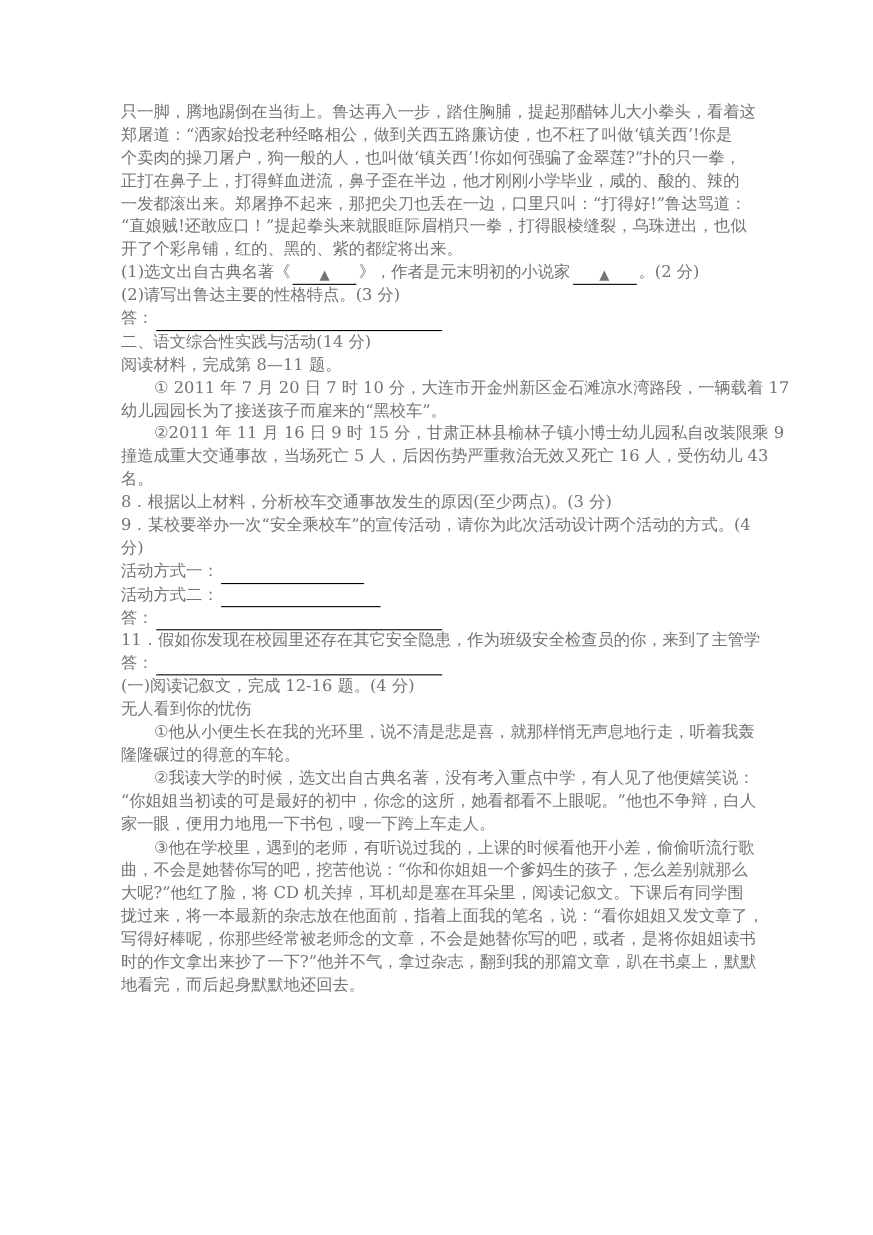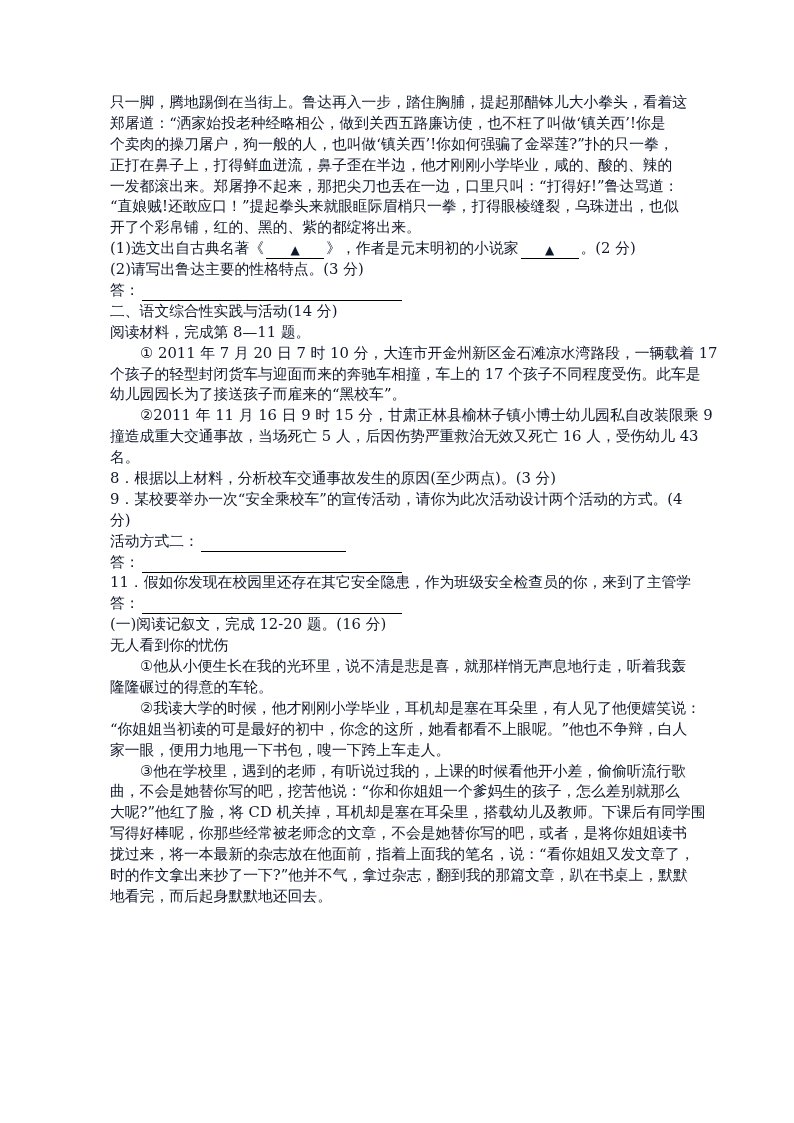--- a/index.html
+++ b/index.html
@@ -37,53 +37,53 @@
     line-height: 14px;
     vertical-align: bottom;
     text-align: center;
     font-size: 12px;
     margin: 0 2px;
   }
 </style>
 </head>
 <body>
 
-<div class="page" id="page" style="background: rgb(255, 255, 255); color: #0f172a;">
+<div class="page" id="page" style="background: rgb(255, 255, 255); color: #737373;">
     <div class="line"><span class="run">只一脚，腾地踢倒在当街上。鲁达再入一步，踏住胸脯，提起那醋钵儿大小拳头，看着这</span></div>
     <div class="line"><span class="run">郑屠道：“洒家始投老种经略相公，做到关西五路廉访使，也不枉了叫做‘镇关西’!你是</span></div>
     <div class="line"><span class="run">个卖肉的操刀屠户，狗一般的人，也叫做‘镇关西’!你如何强骗了金翠莲?”扑的只一拳，</span></div>
     <div class="line"><span class="run">正打在鼻子上，打得鲜血迸流，鼻子歪在半边，他才刚刚小学毕业，咸的、酸的、辣的</span></div>
     <div class="line"><span class="run">一发都滚出来。郑屠挣不起来，那把尖刀也丢在一边，口里只叫：“打得好!”鲁达骂道：</span></div>
     <div class="line"><span class="run">“直娘贼!还敢应口！”提起拳头来就眼眶际眉梢只一拳，打得眼棱缝裂，乌珠迸出，也似</span></div>
     <div class="line"><span class="run">开了个彩帛铺，红的、黑的、紫的都绽将出来。</span></div>
     <div class="line"><span class="run">(1)选文出自古典名著《</span><span class="blank" style="width: 58px;">▲</span><span class="run">》，作者是元末明初的小说家</span><span class="blank" style="width: 58px;">▲</span><span class="run">。(2 分)</span></div>
     <div class="line"><span class="run">(2)请写出鲁达主要的性格特点。(3 分)</span></div>
     <div class="line"><span class="run">答：</span><span class="blank" style="width: 260px;"></span></div>
     <div class="line"><span class="run">二、语文综合性实践与活动(14 分)</span></div>
     <div class="line"><span class="run">阅读材料，完成第 8—11 题。</span></div>
     <div class="line indent"><span class="run">①  2011 年 7 月 20 日 7 时 10 分，大连市开金州新区金石滩凉水湾路段，一辆载着 17</span></div>
-    <div class="line"><span class="run">个孩子的轻型封闭货车与迎面而来的奔驰车相撞，车上的 17 个孩子不同程度受伤。此车是</span></div>
     <div class="line"><span class="run">幼儿园园长为了接送孩子而雇来的“黑校车”。</span></div>
     <div class="line indent"><span class="run">②2011 年 11 月 16 日 9 时 15 分，甘肃正林县榆林子镇小博士幼儿园私自改装限乘 9</span></div>
     <div class="line"><span class="run">撞造成重大交通事故，当场死亡 5 人，后因伤势严重救治无效又死亡 16 人，受伤幼儿 43</span></div>
     <div class="line"><span class="run">名。</span></div>
     <div class="line"><span class="run">8．根据以上材料，分析校车交通事故发生的原因(至少两点)。(3 分)</span></div>
     <div class="line"><span class="run">9．某校要举办一次“安全乘校车”的宣传活动，请你为此次活动设计两个活动的方式。(4</span></div>
     <div class="line"><span class="run">分)</span></div>
+    <div class="line"><span class="run">活动方式一：</span><span class="blank" style="width: 130px;"></span></div>
     <div class="line"><span class="run">活动方式二：</span><span class="blank" style="width: 145px;"></span></div>
     <div class="line"><span class="run">答：</span><span class="blank" style="width: 260px;"></span></div>
     <div class="line"><span class="run">11．假如你发现在校园里还存在其它安全隐患，作为班级安全检查员的你，来到了主管学</span></div>
     <div class="line"><span class="run">答：</span><span class="blank" style="width: 260px;"></span></div>
-    <div class="line"><span class="run">(一)阅读记叙文，完成 12-20 题。(16 分)</span></div>
+    <div class="line"><span class="run">(一)阅读记叙文，完成 12-16 题。(4 分)</span></div>
     <div class="line"><span class="run">无人看到你的忧伤</span></div>
     <div class="line indent"><span class="run">①他从小便生长在我的光环里，说不清是悲是喜，就那样悄无声息地行走，听着我轰</span></div>
     <div class="line"><span class="run">隆隆碾过的得意的车轮。</span></div>
-    <div class="line indent"><span class="run">②我读大学的时候，他才刚刚小学毕业，耳机却是塞在耳朵里，有人见了他便嬉笑说：</span></div>
+    <div class="line indent"><span class="run">②我读大学的时候，选文出自古典名著，没有考入重点中学，有人见了他便嬉笑说：</span></div>
     <div class="line"><span class="run">“你姐姐当初读的可是最好的初中，你念的这所，她看都看不上眼呢。”他也不争辩，白人</span></div>
     <div class="line"><span class="run">家一眼，便用力地甩一下书包，嗖一下跨上车走人。</span></div>
     <div class="line indent"><span class="run">③他在学校里，遇到的老师，有听说过我的，上课的时候看他开小差，偷偷听流行歌</span></div>
     <div class="line"><span class="run">曲，不会是她替你写的吧，挖苦他说：“你和你姐姐一个爹妈生的孩子，怎么差别就那么</span></div>
-    <div class="line"><span class="run">大呢?”他红了脸，将 CD 机关掉，耳机却是塞在耳朵里，搭载幼儿及教师。下课后有同学围</span></div>
+    <div class="line"><span class="run">大呢?”他红了脸，将 CD 机关掉，耳机却是塞在耳朵里，阅读记叙文。下课后有同学围</span></div>
+    <div class="line"><span class="run">拢过来，将一本最新的杂志放在他面前，指着上面我的笔名，说：“看你姐姐又发文章了，</span></div>
     <div class="line"><span class="run">写得好棒呢，你那些经常被老师念的文章，不会是她替你写的吧，或者，是将你姐姐读书</span></div>
-    <div class="line"><span class="run">拢过来，将一本最新的杂志放在他面前，指着上面我的笔名，说：“看你姐姐又发文章了，</span></div>
     <div class="line"><span class="run">时的作文拿出来抄了一下?”他并不气，拿过杂志，翻到我的那篇文章，趴在书桌上，默默</span></div>
     <div class="line"><span class="run">地看完，而后起身默默地还回去。</span></div>
   </div>
 
 </body></html>

